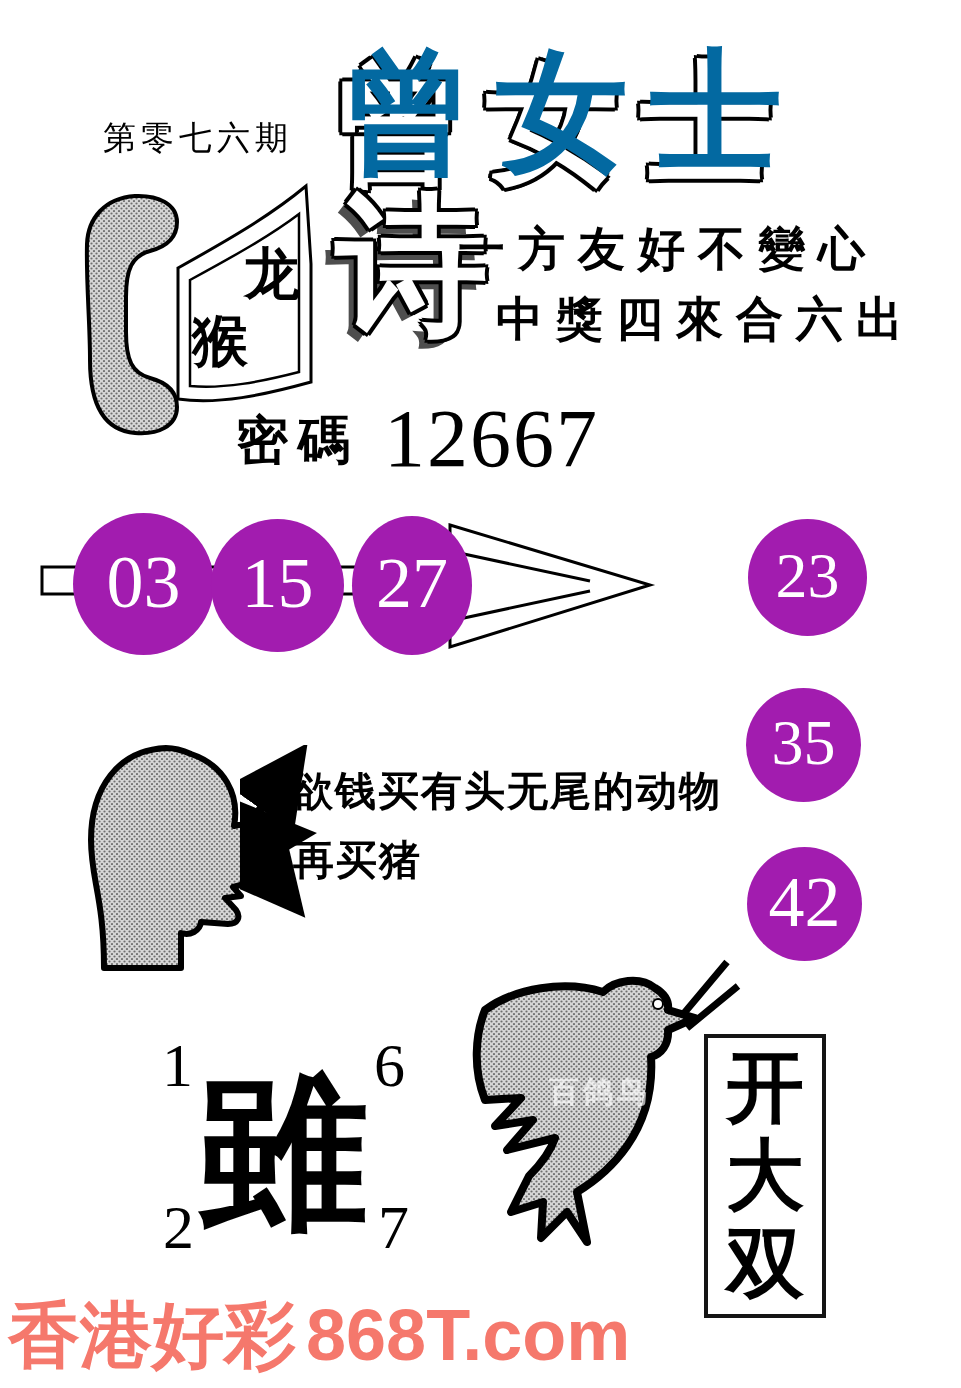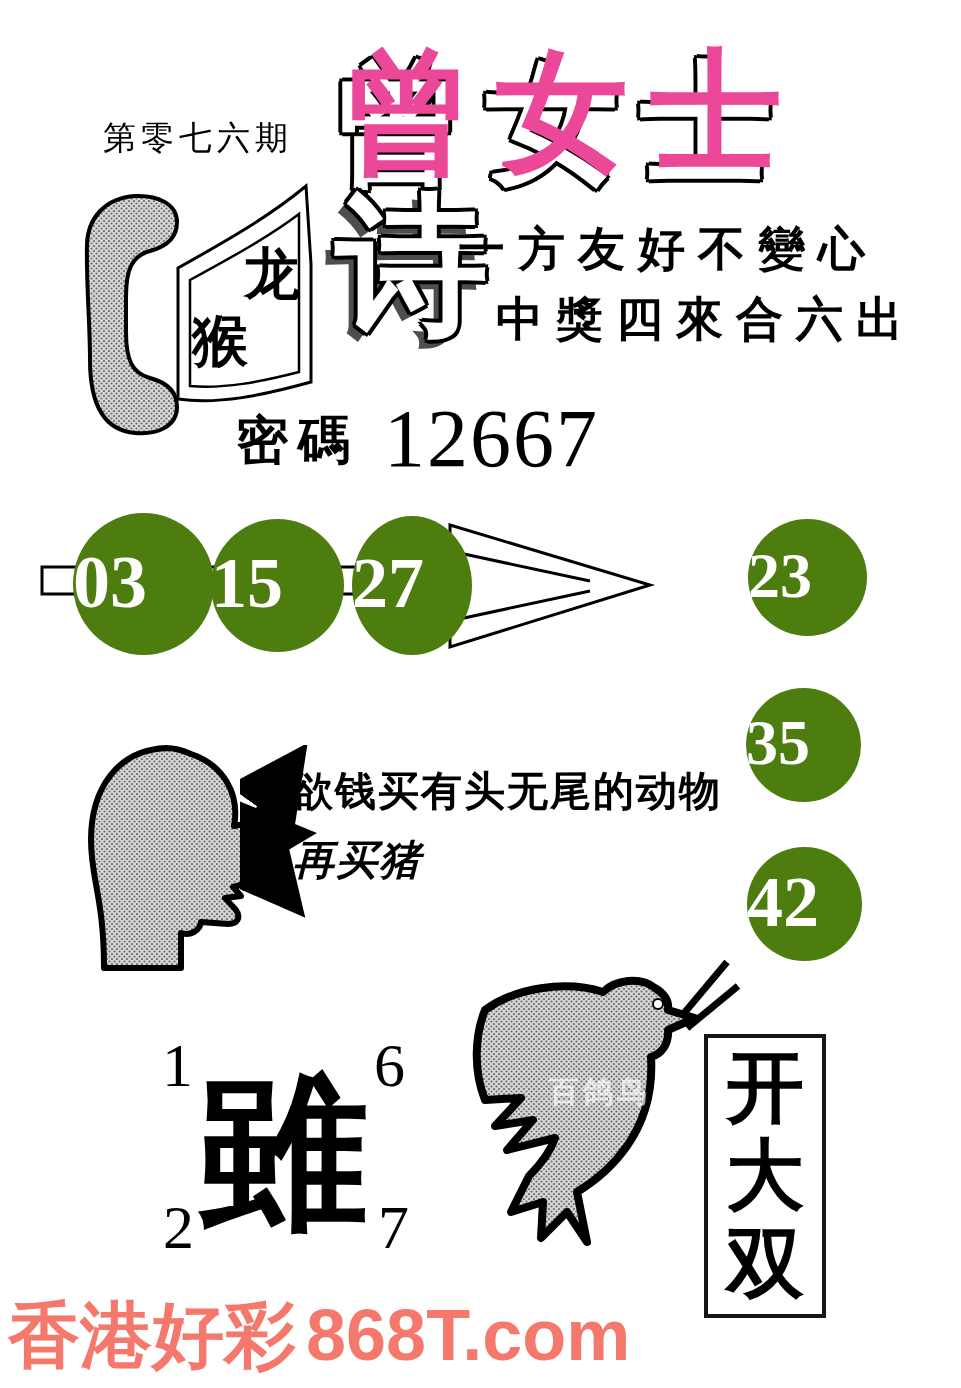--- a/index.html
+++ b/index.html
@@ -5,53 +5,53 @@
   html,body{margin:0;padding:0;background:#ffffff;}
   #canvas{position:relative;width:961px;height:1388px;background:#fff;overflow:hidden;
           font-family:"Liberation Serif","DejaVu Serif",serif;color:#000;}
 
   .abs{position:absolute;}
 
   
   .issue{left:103px;top:116px;font-size:33px;letter-spacing:5px;font-weight:400;}
 
   
-  .char3d{position:relative;display:inline-block;z-index:0;color:#ec4899;}
+  .char3d{position:relative;display:inline-block;z-index:0;color:#0369a1;}
   .char3d::before{
     content:attr(data-ch);position:absolute;left:-10px;top:12px;z-index:-1;color:#fff;
     text-shadow:-3px -3px 0 #000,3px -3px 0 #000,-3px 3px 0 #000,3px 3px 0 #000,
                 -4px 0 0 #000,4px 0 0 #000,0 -4px 0 #000,0 4px 0 #000;}
   .title{left:342px;top:40px;font-size:132px;font-weight:900;letter-spacing:22px;line-height:1.1;}
 
   
   .charInv{position:relative;display:inline-block;z-index:0;color:#fff;
     text-shadow:-3px -3px 0 #000,3px -3px 0 #000,-3px 3px 0 #000,3px 3px 0 #000,
                 -4px 0 0 #000,4px 0 0 #000,0 -4px 0 #000,0 4px 0 #000;}
   .charInv::before{content:attr(data-ch);position:absolute;left:-9px;top:9px;z-index:-1;color:#4e4e4e;text-shadow:none;}
   .poemchar{left:336px;top:188px;font-size:152px;font-weight:900;line-height:1.05;}
 
   .poemline{left:458px;font-size:47px;letter-spacing:13px;font-weight:600;white-space:nowrap;}
   .pl1{top:218px;} .pl2{top:288px;padding-left:38px;}
 
   .codelabel{left:236px;top:406px;font-size:52px;font-weight:900;letter-spacing:10px;}
   .codeval{left:384px;top:392px;font-size:82px;font-weight:500;letter-spacing:2px;text-align:right;}
 
   
-  .ball{border-radius:50%;background:#4d7c0f;display:flex;align-items:center;
-        color:#fff;font-weight:700;}
+  .ball{border-radius:50%;background:#a21caf;display:flex;align-items:center;justify-content:center;
+        color:#fff;font-weight:400;}
   .ball span{transform:translateY(-2px);}
   .b03{left:73px;top:513px;width:141px;height:142px;font-size:74px;}
   .b15{left:211px;top:519px;width:133px;height:133px;font-size:72px;}
   .b27{left:352px;top:516px;width:120px;height:139px;font-size:72px;}
   .s23{left:748px;top:519px;width:119px;height:117px;font-size:64px;}
   .s35{left:746px;top:688px;width:115px;height:114px;font-size:64px;}
   .s42{left:747px;top:847px;width:115px;height:114px;font-size:72px;}
 
   .clue1{left:292px;top:764px;font-size:41px;font-weight:600;letter-spacing:2px;}
-  .clue2{left:293px;top:833px;font-size:41px;font-weight:600;letter-spacing:2px;font-style:italic;}
+  .clue2{left:293px;top:833px;font-size:41px;font-weight:600;letter-spacing:2px;}
 
   .corner{font-size:62px;font-weight:500;}
   .c1{left:162px;top:1030px;} .c6{left:374px;top:1030px;}
   .c2{left:163px;top:1192px;} .c7{left:378px;top:1192px;}
   .riddle{left:200px;top:1040px;font-size:168px;font-weight:900;font-family:"Liberation Serif",serif;}
 
   .verdict{left:704px;top:1034px;width:114px;height:276px;border:4px solid #151515;
            display:flex;flex-direction:column;align-items:center;justify-content:center;background:#fff;}
   .verdict span{font-size:78px;font-weight:900;line-height:88px;font-family:"Liberation Serif",serif;}
 

